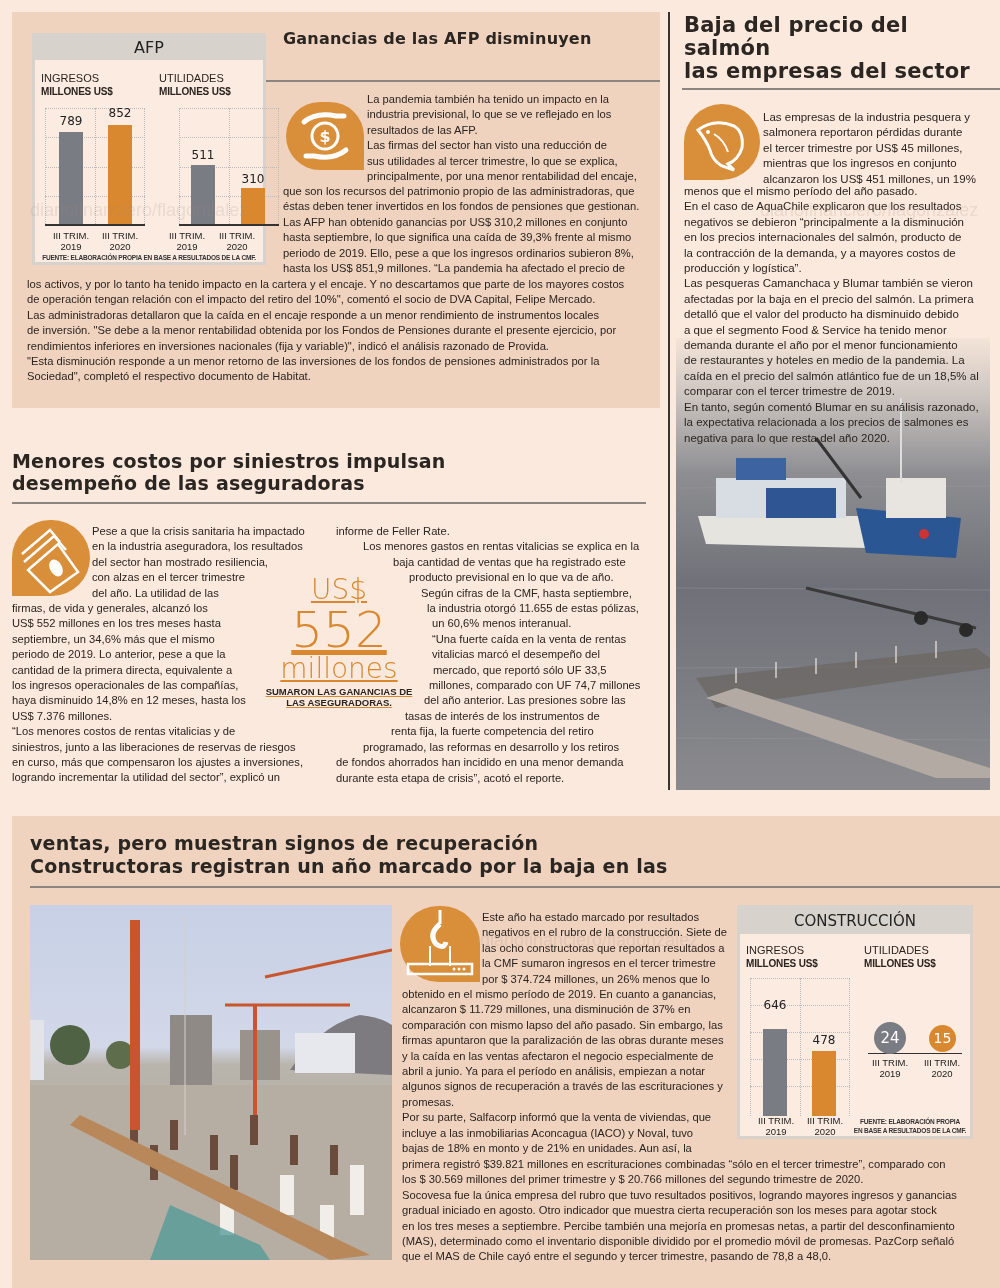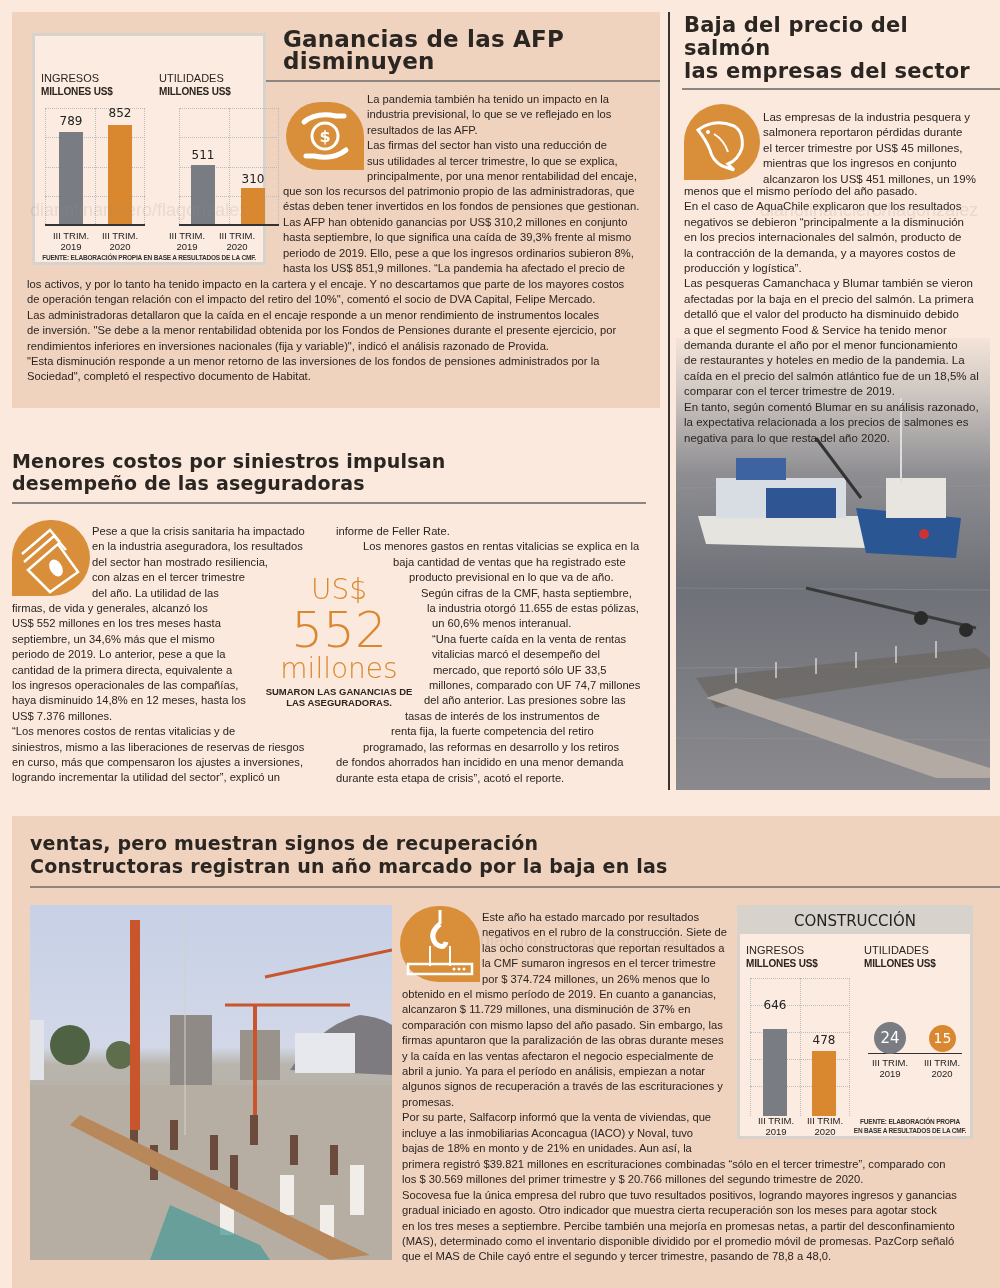--- a/index.html
+++ b/index.html
@@ -56,20 +56,21 @@
   .orange { background: #d9882f; }
   .photo { position: absolute; overflow: hidden; }
   .watermark { position: absolute; font-size: 18px; color: rgba(160,140,130,0.18); font-family: "Liberation Sans", sans-serif; white-space: nowrap; }
 </style>
 </head>
 <body>
 
 <div class="abs panel-tan" style="left:12px; top:12px; width:648px; height:396px;"></div>
 
 <div class="chart-box" style="left:32px; top:33px; width:234px; height:232px;">
+  <div class="chart-header" style="height:24px; font-size:16px; line-height:24px;">AFP</div>
   <div class="abs chart-lbl" style="left:6px; top:36px;">INGRESOS</div>
   <div class="abs chart-sub" style="left:6px; top:50px;">MILLONES US$</div>
   <div class="abs chart-lbl" style="left:124px; top:36px;">UTILIDADES</div>
   <div class="abs chart-sub" style="left:124px; top:50px;">MILLONES US$</div>
 
   <div class="plot" style="left:10px; top:72px; width:100px; height:118px;">
     <div class="vgrid" style="left:0"></div>
       <div class="vgrid" style="left:50px"></div>
       <div class="vgrid" style="left:99px"></div>
     <div class="hgrid" style="top:0"></div>
@@ -95,21 +96,21 @@
     <div class="bar-val" style="left:-1px; top:40px;">511</div>
     <div class="bar-val" style="left:49px; top:64px;">310</div>
   </div>
   <div class="tick" style="left:6px; top:194px;"><span>III TRIM.</span><br><span>2019</span></div>
   <div class="tick" style="left:55px; top:194px;"><span>III TRIM.</span><br><span>2020</span></div>
   <div class="tick" style="left:122px; top:194px;"><span>III TRIM.</span><br><span>2019</span></div>
   <div class="tick" style="left:172px; top:194px;"><span>III TRIM.</span><br><span>2020</span></div>
   <div class="source" style="left:0; right:0; top:218px;">FUENTE: ELABORACIÓN PROPIA EN BASE A RESULTADOS DE LA CMF.</div>
 </div>
 
-<div class="abs headline" style="left:283px; top:28px; font-size:23px; line-height:22px; width:380px;">
+<div class="abs headline" style="left:283px; top:28px; font-size:16px; line-height:22px; width:380px;">
   <div>Ganancias de las AFP disminuyen</div>
 </div>
 <div class="rule" style="left:266px; top:80px; width:394px;"></div>
 
 <div class="icon-blob" style="left:286px; top:102px; width:78px; height:68px; border-radius:40px 40px 0 40px;">
   <svg width="78" height="68" viewBox="0 0 78 68">
     <circle cx="39" cy="34" r="13" fill="none" stroke="#fff" stroke-width="3"></circle>
     <text x="39" y="40" text-anchor="middle" font-size="16" font-weight="bold" fill="#fff" font-family="DejaVu Sans, sans-serif">$</text>
     <path d="M18 20 Q30 10 50 14 L58 14" stroke="#fff" stroke-width="5" fill="none" stroke-linecap="round"></path>
     <path d="M60 48 Q48 58 28 54 L20 54" stroke="#fff" stroke-width="5" fill="none" stroke-linecap="round"></path>
@@ -251,26 +252,26 @@
 <div class="abs body-text" style="left:12px; top:601px; width:250px; white-space:nowrap;">
   <p>firmas, de vida y generales, alcanzó los</p>
   <p>US$ 552 millones en los tres meses hasta</p>
   <p>septiembre, un 34,6% más que el mismo</p>
   <p>periodo de 2019. Lo anterior, pese a que la</p>
   <p>cantidad de la primera directa, equivalente a</p>
   <p>los ingresos operacionales de las compañías,</p>
   <p>haya disminuido 14,8% en 12 meses, hasta los</p>
   <p>US$ 7.376 millones.</p>
   <p>“Los  menores costos de rentas vitalicias y de</p>
-  <p>siniestros, mismo a las liberaciones de reservas de riesgos</p>
+  <p>siniestros, junto a las liberaciones de reservas de riesgos</p>
   <p>en curso, más que compensaron los ajustes a inversiones,</p>
   <p>logrando incrementar la utilidad del sector”, explicó un</p>
 </div>
 
-<div class="abs" style="left:262px; top:575px; width:154px; text-align:center; color:#d9882f; font-family:'DejaVu Sans', sans-serif;">
+<div class="abs" style="left:262px; top:575px; width:154px; text-align:center; color:#d9882f; font-family:'DejaVu Sans', sans-serif;text-decoration:underline;">
   <div style="font-size:28px; line-height:30px; font-weight:300;">US$</div>
   <div style="font-size:50px; line-height:50px; font-weight:300;">552</div>
   <div style="font-size:28px; line-height:28px; font-weight:300;">millones</div>
   <div style="color:#2b2420; font-family:'Liberation Sans', sans-serif; font-size:9.5px; font-weight:bold; line-height:11px; margin-top:3px;">
     <div>SUMARON LAS GANANCIAS DE</div>
     <div>LAS ASEGURADORAS.</div>
   </div>
 </div>
 
 <div class="abs body-text" style="left:336px; top:524px; width:320px; white-space:nowrap;">

